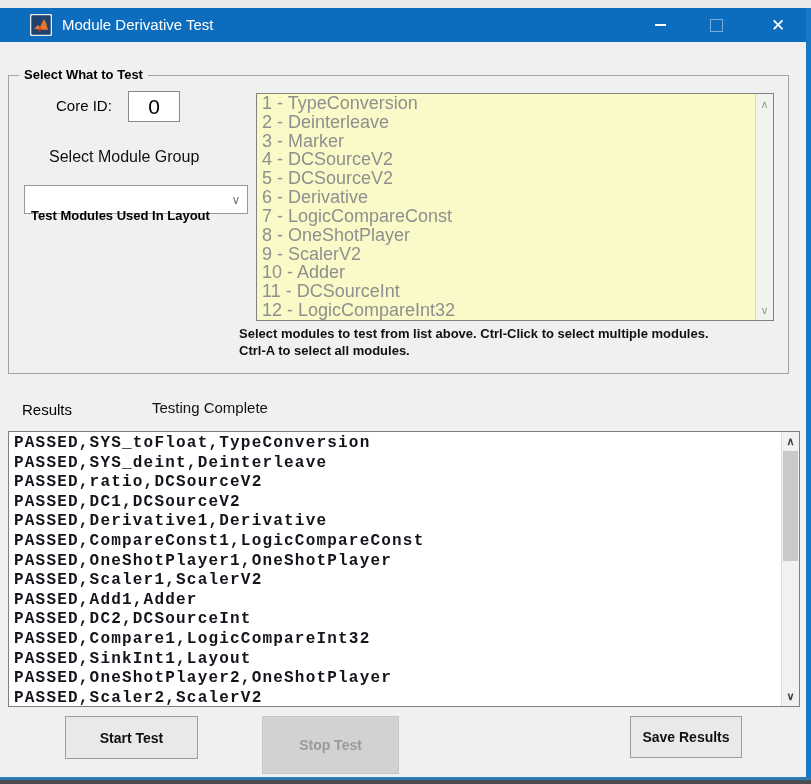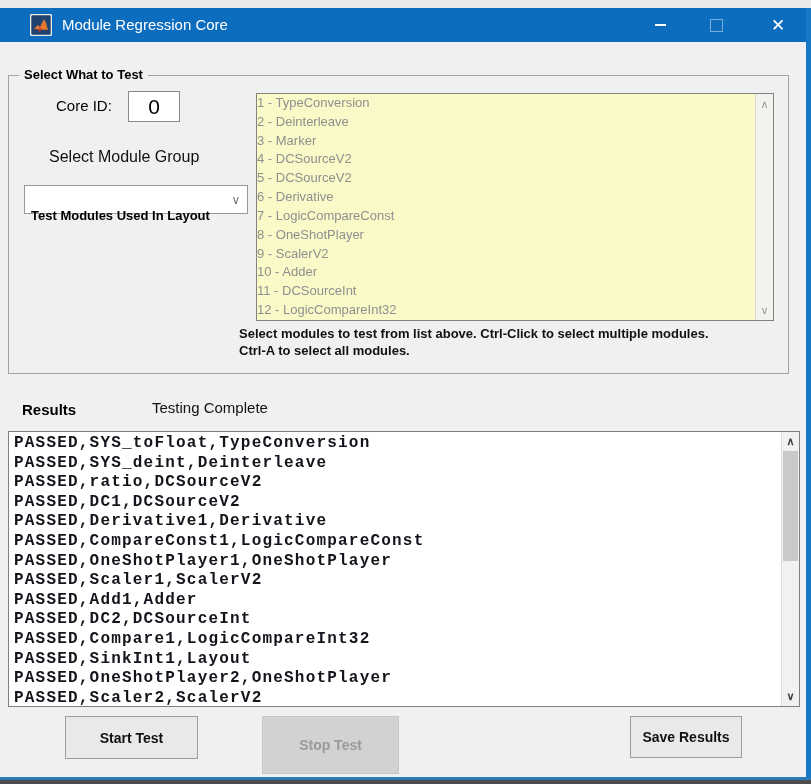--- a/index.html
+++ b/index.html
@@ -23,29 +23,29 @@
   .group-label{position:absolute;left:10px;top:-9px;background:#f0f0f0;padding:0 5px;font-size:13px;font-weight:bold;color:#000;text-align:right;}
   .core-id-label{position:absolute;left:47px;top:21px;font-size:15px;color:#000000;}
   .core-id-input{position:absolute;left:119px;top:15px;width:50px;height:29px;border:1px solid #8a8a8a;background:#fff;font-family:"Liberation Sans",sans-serif;font-size:21px;text-align:center;padding:0;color:#000;}
   .module-group-label{position:absolute;left:40px;top:72px;font-size:16px;color:#111;}
   .dropdown{position:absolute;left:15px;top:109px;width:224px;height:29px;background:#fff;border:1px solid #999;display:flex;align-items:center;box-sizing:border-box;}
   .dropdown-label{font-size:13px;font-weight:bold;color:#000;padding-left:6px;white-space:nowrap;flex:1;margin-top:32px;}
   .dropdown-chevron{width:22px;text-align:center;color:#7a7a7a;font-size:12px;}
 
   
   .listbox{position:absolute;left:247px;top:17px;width:516px;height:226px;background:#fafac8;border:1px solid #828282;box-sizing:content-box;overflow:hidden;}
-  .lb-item{height:18.83px;line-height:18.83px;font-size:13px;color:#8f8f8f;white-space:nowrap;}
+  .lb-item{height:18.83px;line-height:18.83px;font-size:18px;color:#8f8f8f;padding-left:5px;white-space:nowrap;}
   .lb-scroll{position:absolute;right:0;top:0;width:17px;height:100%;background:#f2f2ef;border-left:1px solid #d8d8d2;}
   .lb-arrow{position:absolute;left:0;width:17px;height:16px;display:flex;align-items:center;justify-content:center;color:#9a9a9a;font-size:11px;}
   .lb-up{top:2px;} .lb-down{bottom:2px;}
 
   .help{position:absolute;left:230px;top:249px;width:545px;font-size:13px;font-weight:600;color:#111;line-height:17px;}
 
   
-  .results-label{position:absolute;left:22px;top:401px;font-size:15px;font-weight:bold;color:#000;}
+  .results-label{position:absolute;left:22px;top:401px;font-size:15px;font-weight:normal;color:#000;}
   .status-text{position:absolute;left:152px;top:399px;font-size:15px;color:#111;}
   .results-box{position:absolute;left:8px;top:431px;width:790px;height:274px;background:#fff;border:1px solid #7f7f7f;overflow:hidden;box-sizing:content-box;}
   .res-lines{position:absolute;left:5px;top:2px;right:20px;}
   .res-line{font-family:"Liberation Mono",monospace;font-weight:bold;font-size:16px;letter-spacing:1.2px;line-height:19.6px;color:#14141c;white-space:nowrap;}
   .res-scroll{position:absolute;right:0;top:0;width:17px;height:100%;background:#f1f1f1;border-left:1px solid #dcdcdc;}
   .res-arrow{position:absolute;left:0;width:17px;height:17px;display:flex;align-items:center;justify-content:center;color:#3c3c3c;font-size:11px;font-weight:bold;}
   .res-up{top:1px;} .res-down{bottom:1px;}
   .res-thumb{position:absolute;left:1px;top:19px;width:15px;height:110px;background:#c9c9c9;}
 
   
@@ -65,21 +65,21 @@
 
   <div class="top-strip"></div>
 
   <div class="titlebar">
     <svg class="matlab-icon" viewBox="0 0 22 22">
       <rect x="0.5" y="0.5" width="21" height="21" fill="#20426e" stroke="#e8e8e8" stroke-width="1.6" rx="2"></rect>
       <polygon points="4,15 8,11 10,13 14,5 18,16" fill="#e8762c"></polygon>
       <polygon points="10,13 12,16 8,18" fill="#c23b22"></polygon>
       <polygon points="14,5 16,9 18,16" fill="#f2a73d"></polygon>
     </svg>
-    <div class="title-text">Module Regression Core</div>
+    <div class="title-text">Module Derivative Test</div>
     <div class="cap-btn btn-min">
       <span class="min-bar"></span>
     </div>
     <div class="cap-btn btn-max">
       <span class="max-sq"></span>
     </div>
     <div class="cap-btn btn-close">
       <span>✕</span>
     </div>
   </div>

